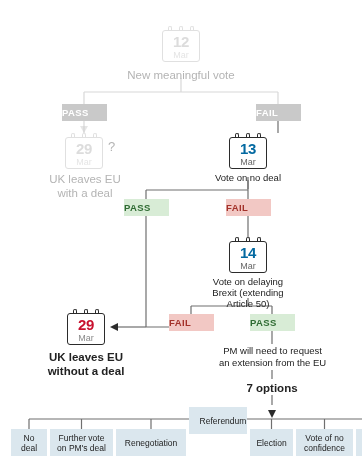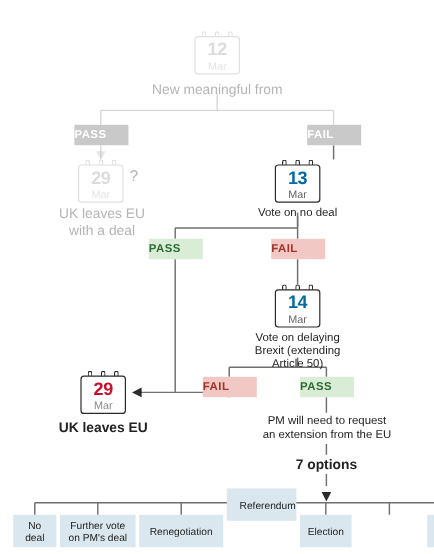--- a/index.html
+++ b/index.html
@@ -230,21 +230,21 @@
         <div class="ring"></div>
         <div class="ring"></div>
         <div class="ring"></div>
       </div>
       <div class="body">
         <div class="day">12</div>
         <div class="mon">Mar</div>
       </div>
     </div>
   </div>
-  <div class="caption ghost" style="left:111px; top:68px; width:140px;">New meaningful from</div>
+  <div class="caption ghost" style="left:111px; top:68px; width:140px;">New meaningful vote</div>
 
   <div class="pill mute" style="left:62px; top:104px; width:45px;">PASS</div>
   <div class="pill mute" style="left:256px; top:104px; width:45px;">FAIL</div>
 
   <div class="node faded" style="left:65px; top:133px;">
     <div class="cal">
       <div class="rings">
         <div class="ring"></div>
         <div class="ring"></div>
         <div class="ring"></div>
@@ -304,20 +304,21 @@
         <div class="ring"></div>
         <div class="ring"></div>
       </div>
       <div class="body">
         <div class="day">29</div>
         <div class="mon">Mar</div>
       </div>
     </div>
   </div>
   <div class="caption big" style="left:26px; top:350px; width:120px;">UK leaves EU</div>
+  <div class="caption big" style="left:26px; top:364px; width:120px;">without a deal</div>
 
   <div class="caption" style="left:203px; top:345px; width:139px;">PM will need to request</div>
   <div class="caption" style="left:203px; top:357px; width:139px;">an extension from the EU</div>
   <div class="caption big" style="left:222px; top:381px; width:100px;">7 options</div>
 
 <div class="opt" style="left: 11px; top: 429px; width: 36px;">
       <div>
         <div>No</div>
         <div>deal</div>
       </div>
@@ -336,14 +337,20 @@
     <div class="opt" style="left: 189px; top: 407px; width: 58px; padding-left: 12px;">
       <div>
         <div>Referendum</div>
       </div>
     </div>
     <div class="opt" style="left: 250px; top: 429px; width: 43px;">
       <div>
         <div>Election</div>
       </div>
     </div>
+    <div class="opt" style="left: 296px; top: 429px; width: 57px;">
+      <div>
+        <div>Vote of no</div>
+        <div>confidence</div>
+      </div>
+    </div>
     <div class="opt" style="left: 356px; top: 429px; width: 38px;"></div>
   </div>
 
 </body></html>

